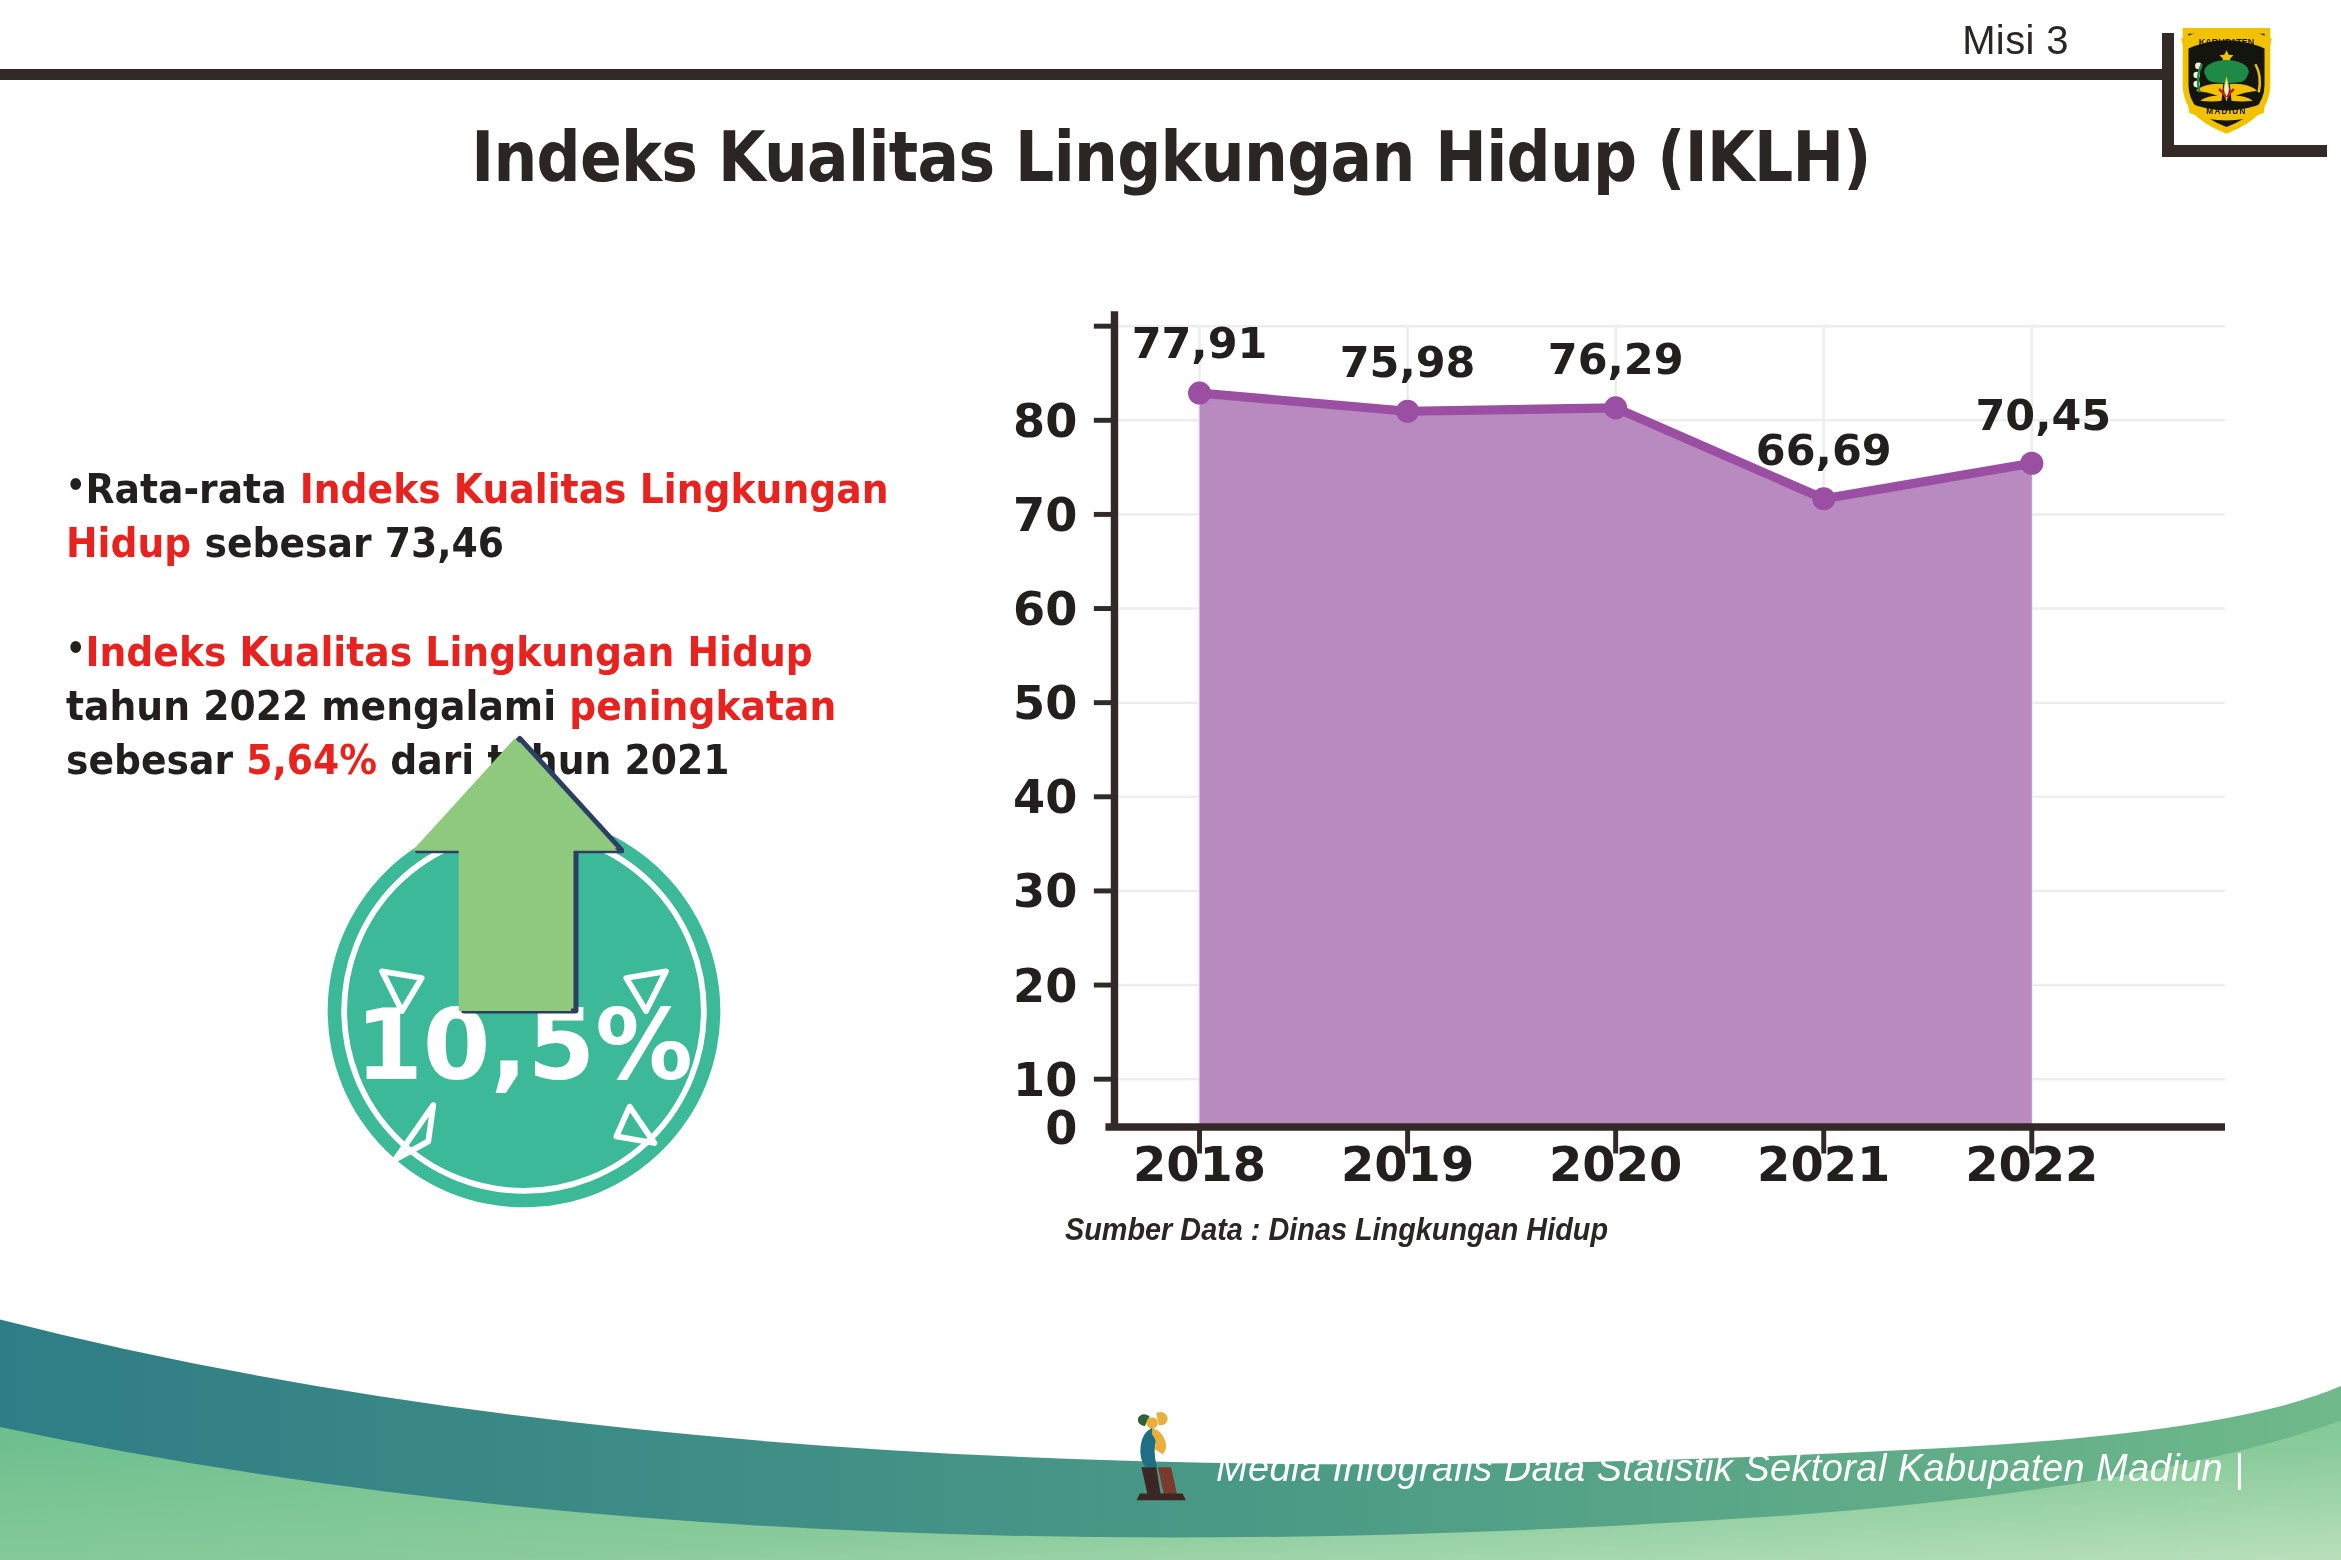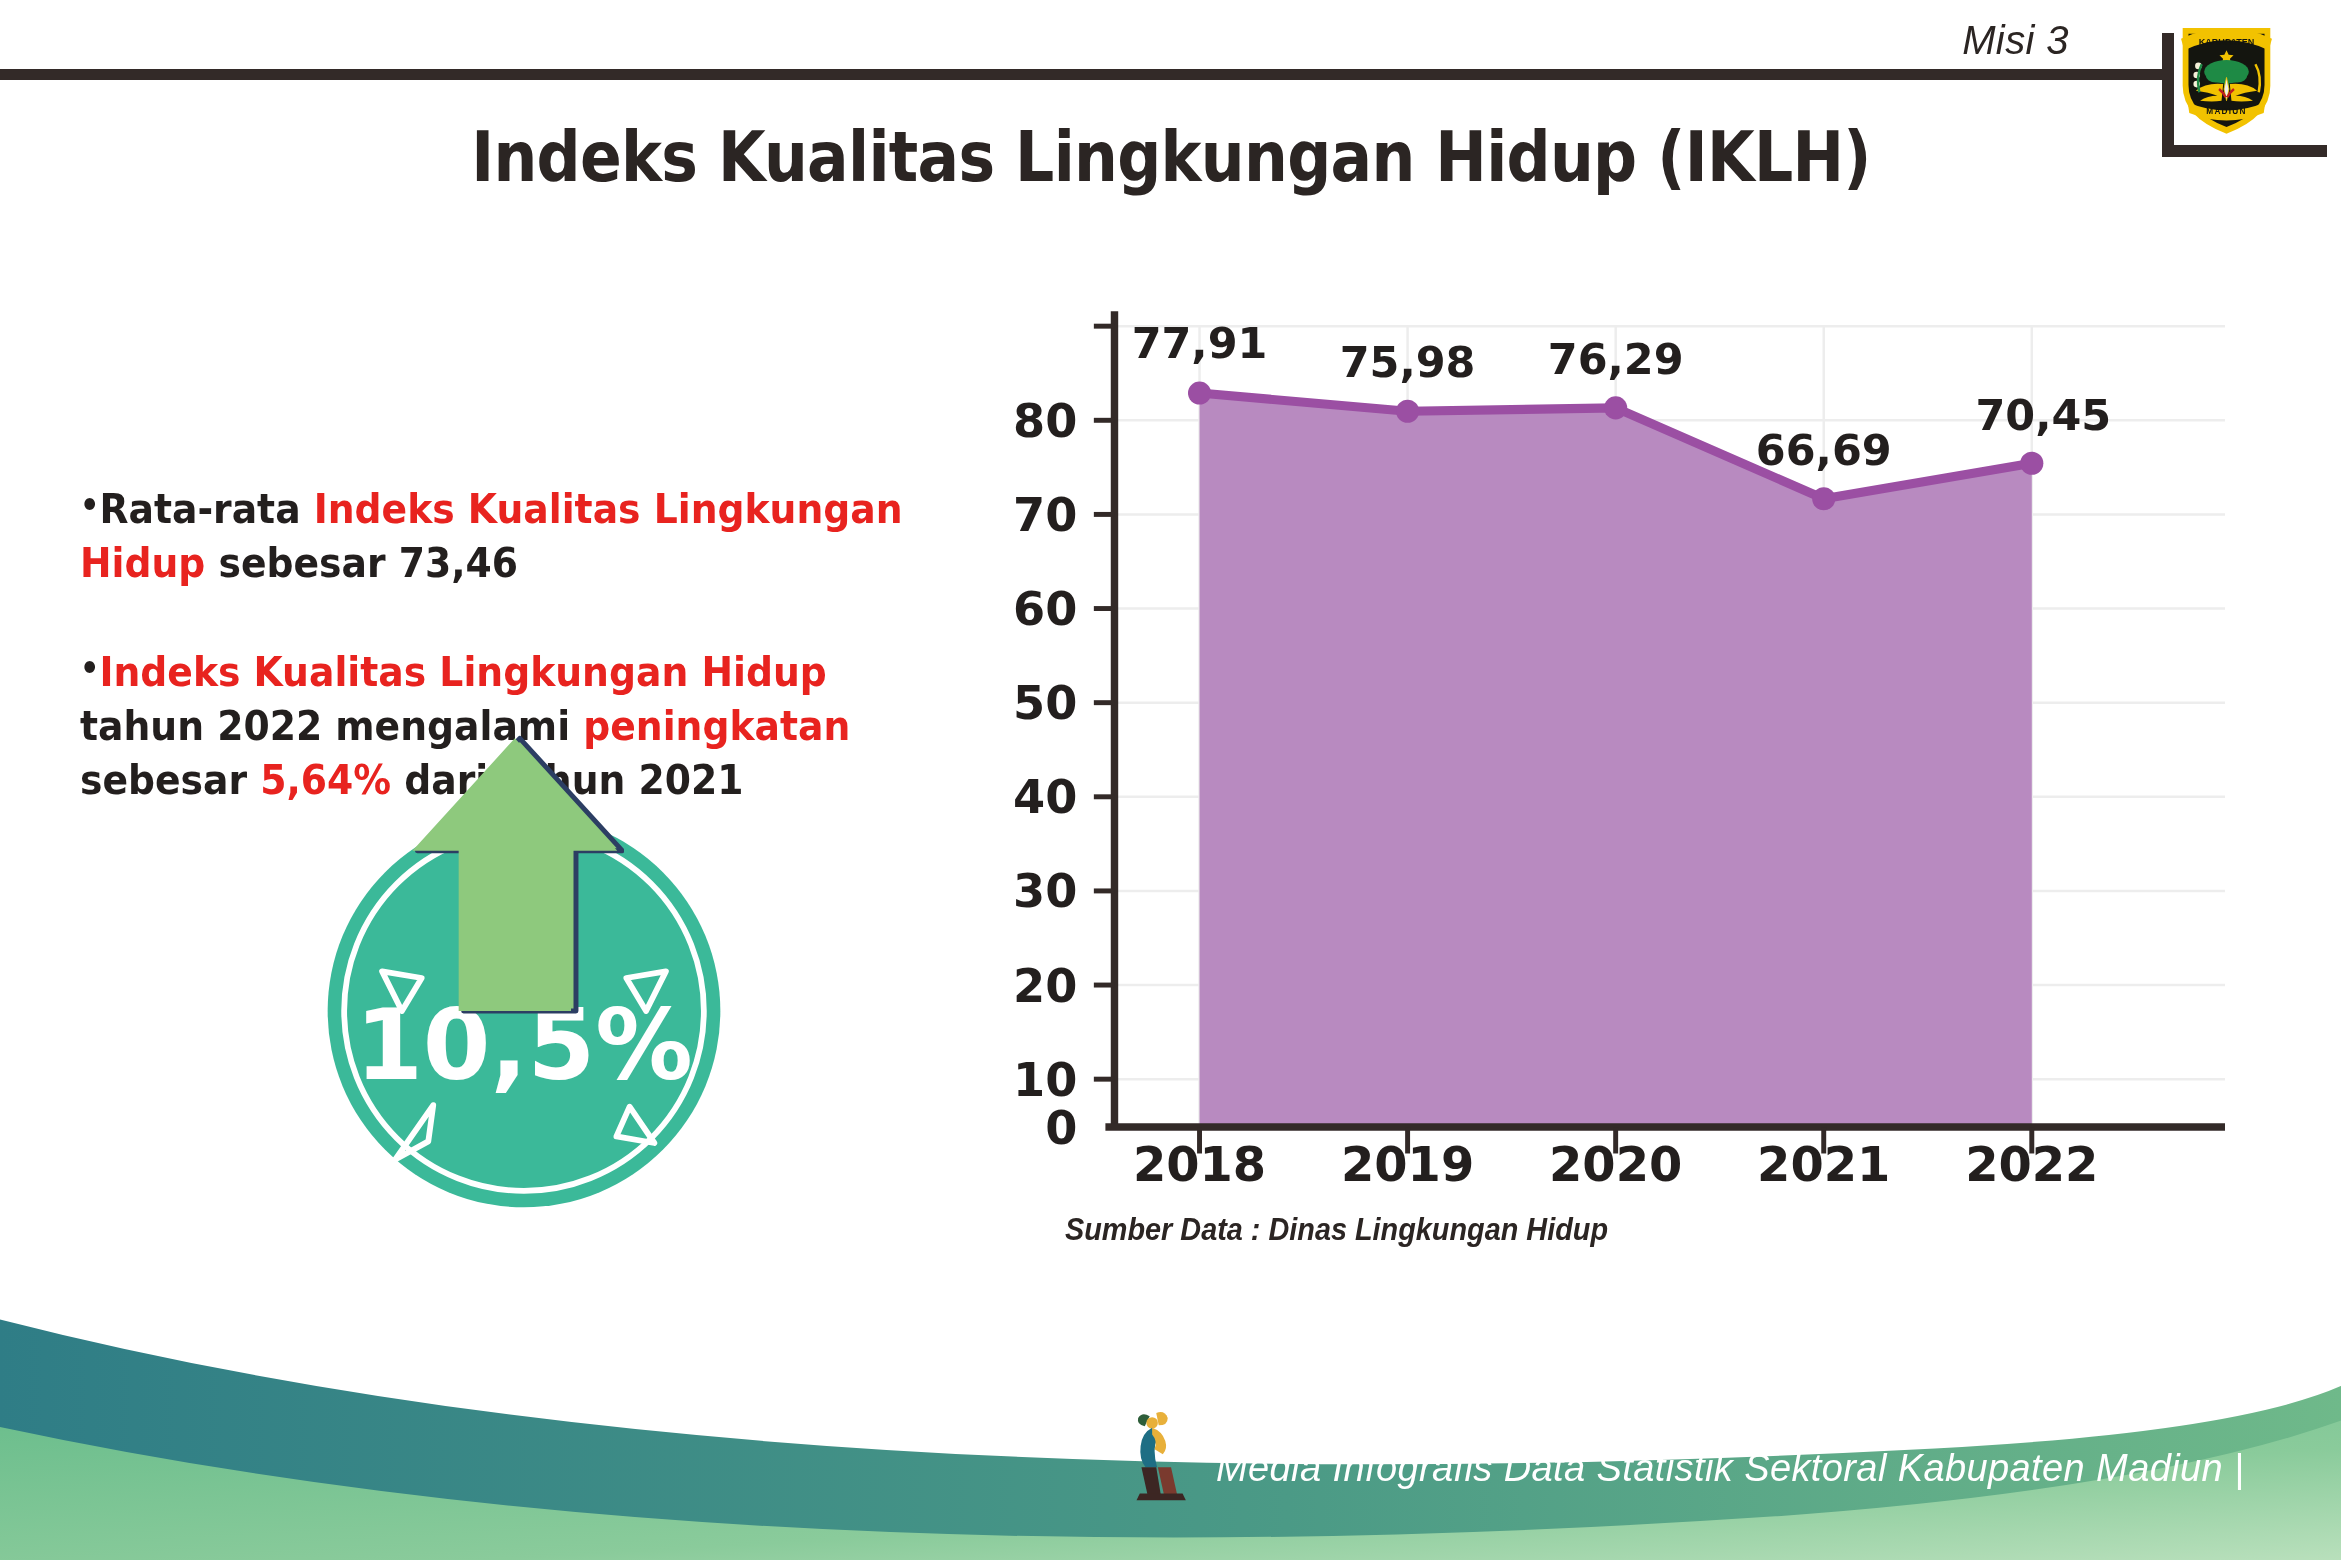--- a/index.html
+++ b/index.html
@@ -42,21 +42,20 @@
     position: absolute;
     left: 0; bottom: 0;
     width: 165px; height: 11.6px;
     background: #332A28;
   }
   #misi-label {
     position: absolute;
     right: 273px;
     top: 18px;
     font-size: 40px;
-    font-style: italic;
     color: #2B2523;
     font-family: "Liberation Sans", sans-serif;
     letter-spacing: 0.4px;
     white-space: nowrap;
   }
 
   
   #madiun-logo {
     position: absolute;
     left: 2176px;
@@ -77,24 +76,23 @@
     color: #2B2523;
     font-family: "DejaVu Sans", sans-serif;
     letter-spacing: -0.8px;
     transform: scaleX(0.88);
     white-space: nowrap;
   }
 
   
   #bullets {
     position: absolute;
-    left: 80px;
+    left: 66px;
     top: 462px;
     width: 917px;
-    margin-top: 20px;
   }
   .bullet {
     font-size: 41px;
     line-height: 1.32;
     color: #231F1E;
     font-family: "DejaVu Sans", sans-serif;
     font-weight: 600;
     transform: scaleX(0.92);
     transform-origin: left top;
   }

